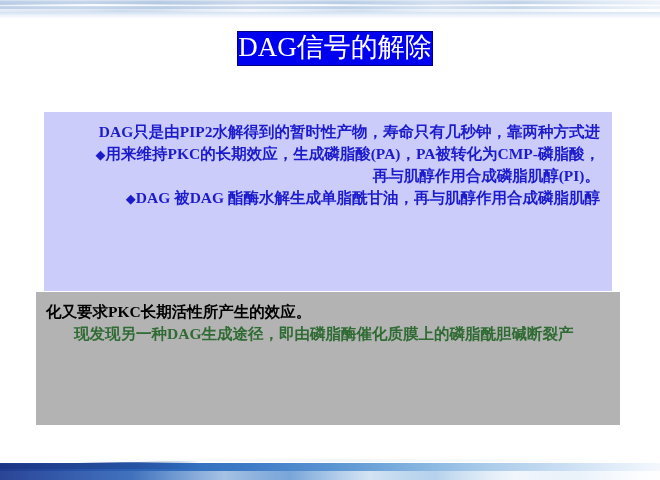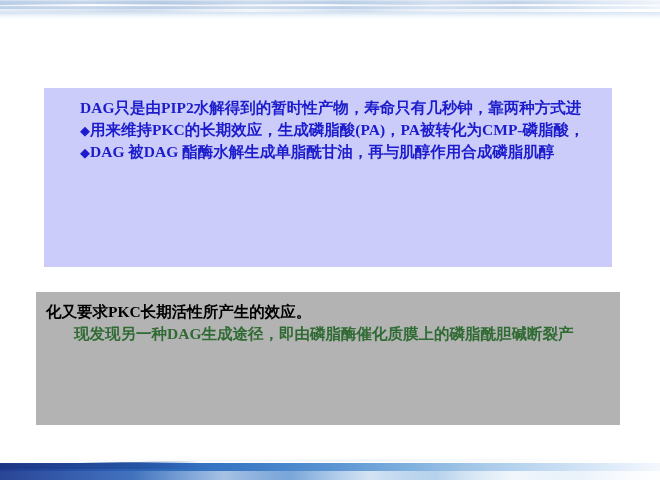--- a/index.html
+++ b/index.html
@@ -163,26 +163,27 @@
     font-family: "Liberation Serif", "DejaVu Serif", serif;
     letter-spacing: 0px;
     white-space: nowrap;
     padding-bottom: 2px;
   }
 
   
   #purple-box {
     position: absolute;
     left: 44px;
-    top: 88px;
+    top: 112px;
     width: 568px;
     height: 179px;
     background: #ccccfa;
     box-sizing: border-box;
     padding: 9px 12px 0 8px;
+    text-align: right;
   }
   .purple-line {
     color: #1c1ccc;
     font-size: 15.5px;
     line-height: 21.5px;
     font-family: "Liberation Serif", "DejaVu Serif", serif;
     white-space: nowrap;
     font-weight: bold;
   }
   .indent-1 { text-indent: 28px; }
@@ -216,24 +217,28 @@
 <body>
 
 <div id="slide">
 
   <div id="top-banner">
     <div id="top-banner-streak-a"></div>
     <div id="top-banner-streak-b"></div>
   </div>
   <div id="top-banner-fade"></div>
 
+  <div id="title-box">
+    <div id="title-text">DAG信号的解除</div>
+  </div>
 
   <div id="purple-box">
     <div class="purple-line indent-1">DAG只是由PIP2水解得到的暂时性产物，寿命只有几秒钟，靠两种方式进</div>
     <div class="purple-line indent-1"><span class="bullet">◆</span><span>用来维持PKC的长期效应，生成磷脂酸(PA)，PA被转化为CMP-磷脂酸，</span></div>
+    <div class="purple-line">再与肌醇作用合成磷脂肌醇(PI)。</div>
     <div class="purple-line indent-1"><span class="bullet">◆</span><span>DAG 被DAG 酯酶水解生成单脂酰甘油，再与肌醇作用合成磷脂肌醇</span></div>
   </div>
 
   <div id="gray-box">
     <div class="gray-line gray-black">化又要求PKC长期活性所产生的效应。</div>
     <div class="gray-line gray-green indent-1">现发现另一种DAG生成途径，即由磷脂酶催化质膜上的磷脂酰胆碱断裂产</div>
   </div>
 
   <div id="bottom-banner">
     <div id="bottom-banner-toprule"></div>

